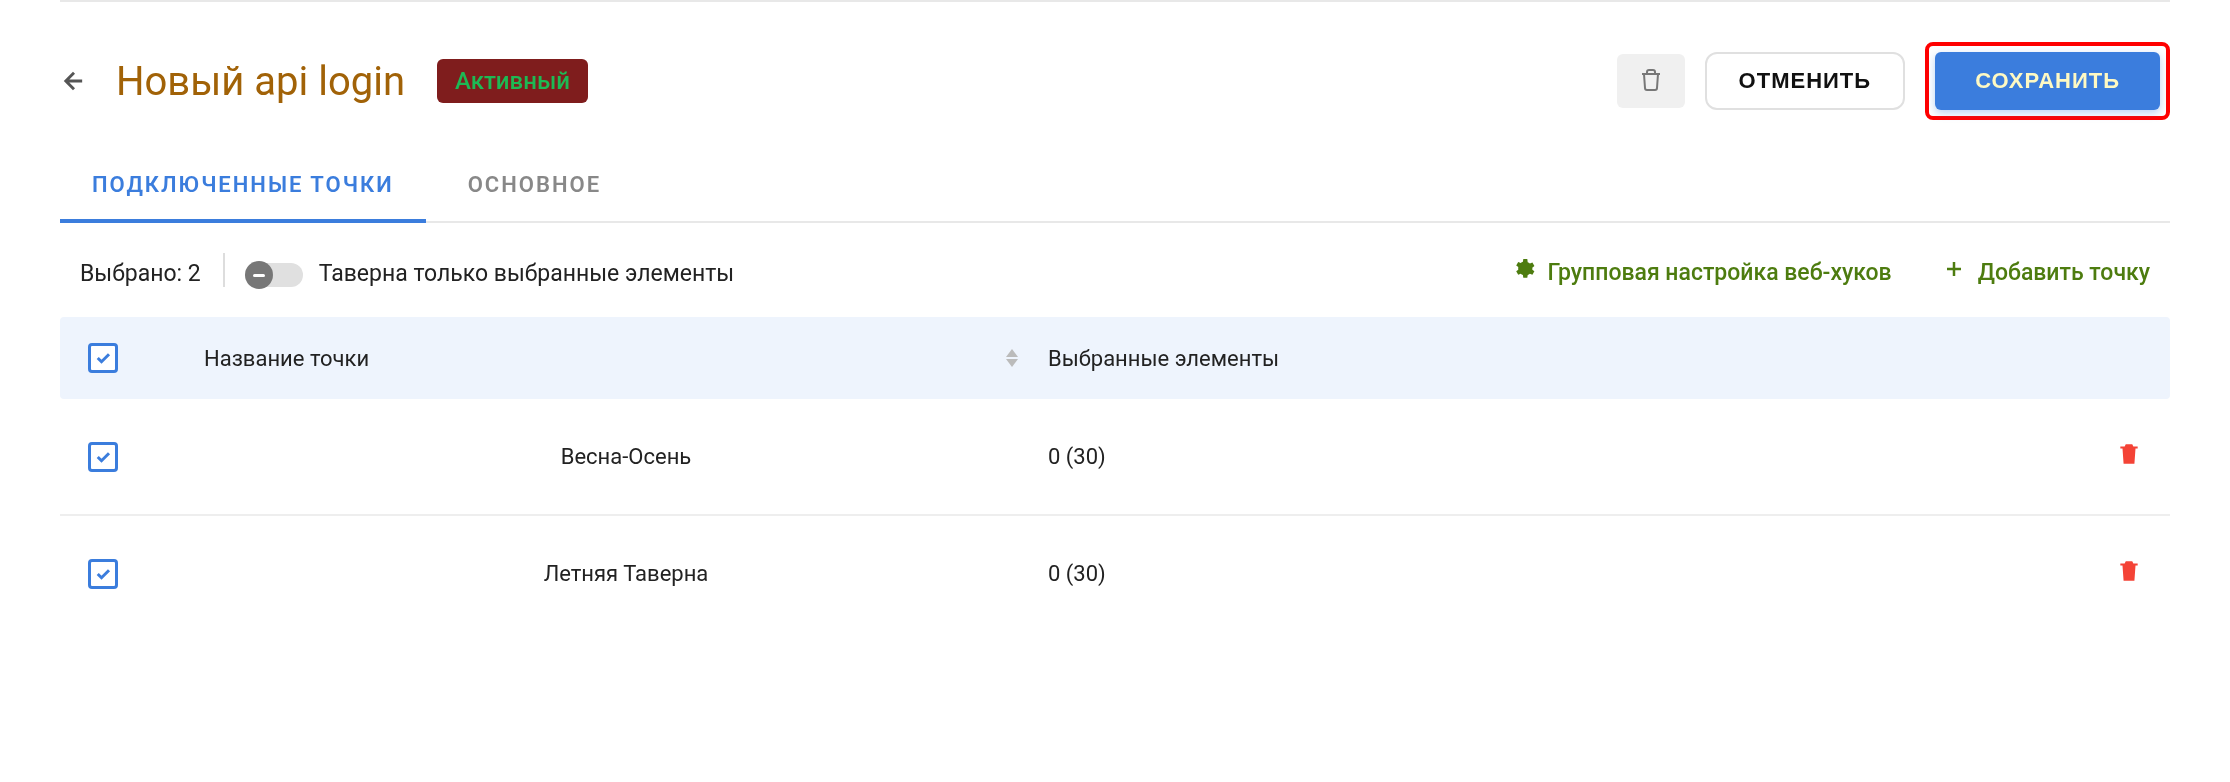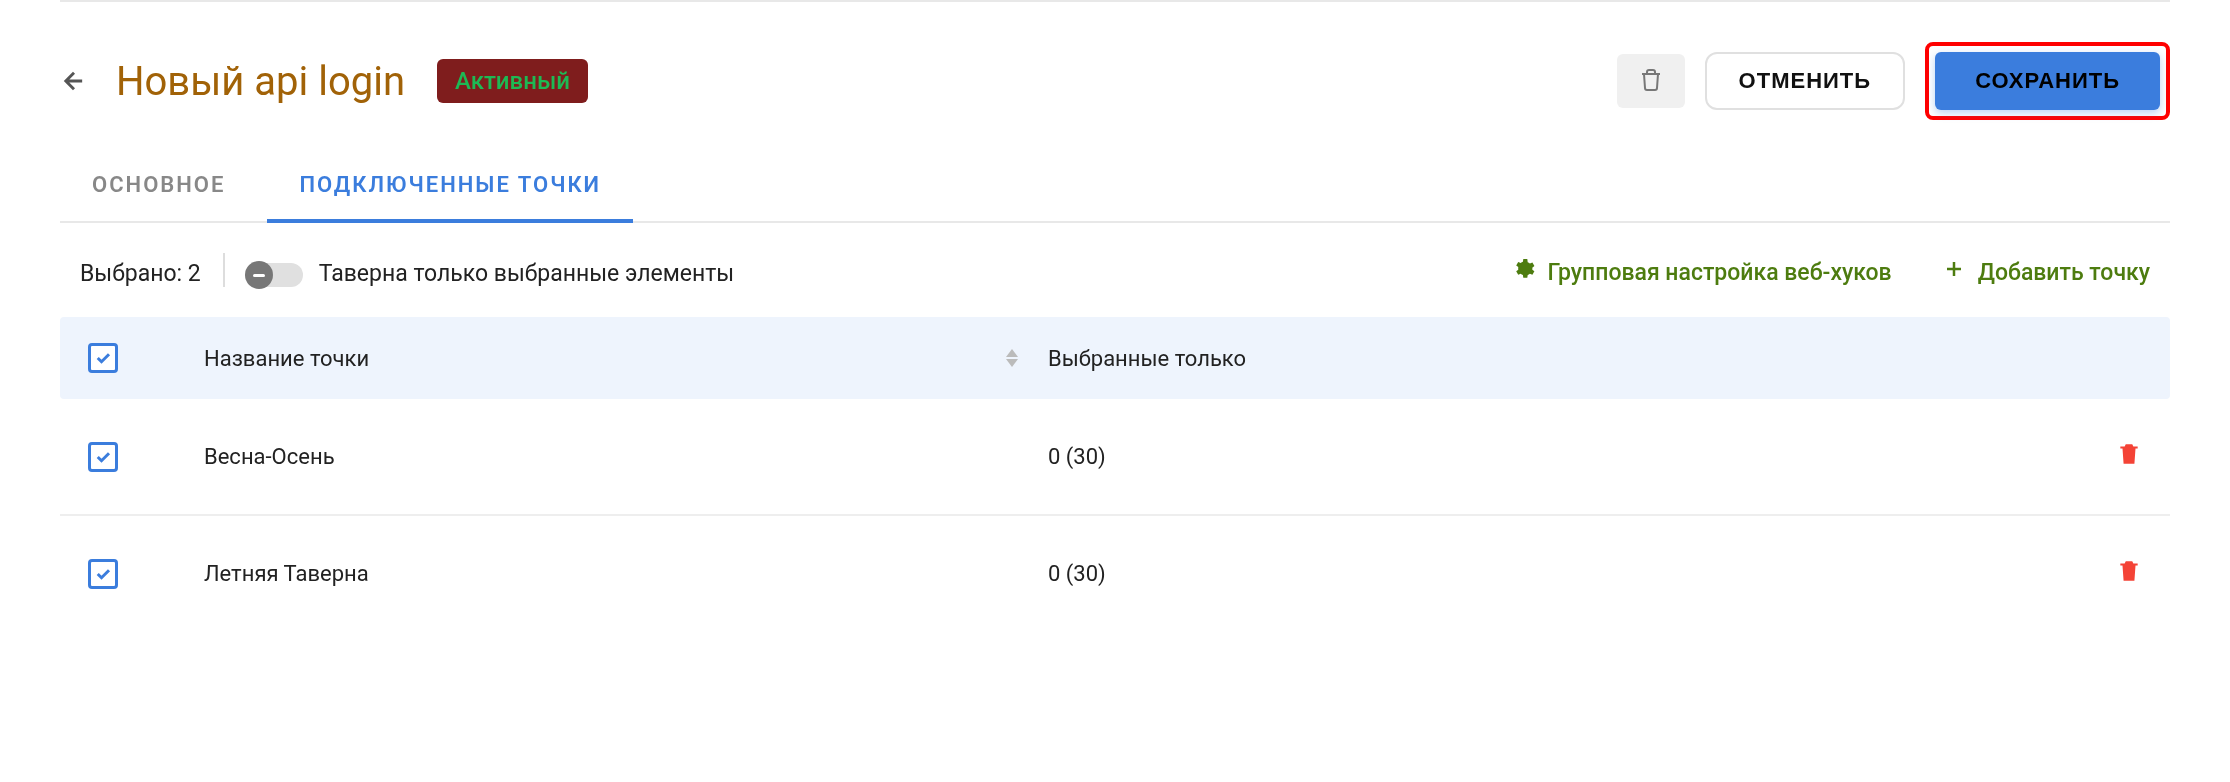--- a/index.html
+++ b/index.html
@@ -61,21 +61,21 @@
   border-radius: 12px;
   padding: 14px 32px;
   font-size: 22px;
   font-weight: 700;
   letter-spacing: 1px;
   color: #111;
   cursor: pointer;
 }
 .btn-save {
   background: #3b7ddd;
-  color: #000000;
+  color: #fef9c3;
   border: none;
   border-radius: 6px;
   padding: 16px 40px;
   font-size: 22px;
   font-weight: 700;
   letter-spacing: 1px;
   cursor: pointer;
   box-shadow: 0 3px 8px rgba(59,125,221,0.35);
 }
 .highlight-box {
@@ -184,20 +184,21 @@
   cursor: pointer;
   flex-shrink: 0;
 }
 .checkbox svg { display: block; }
 .col-name {
   flex: 0 0 930px;
   padding-left: 86px;
   display: flex;
   align-items: center;
   gap: 14px;
+  justify-content: center;
 }
 .sort-arrows {
   display: inline-flex;
   flex-direction: column;
   gap: 2px;
   color: #bbb;
   margin-left: auto;
   margin-right: 30px;
 }
 .col-events { flex: 1; }
@@ -237,22 +238,22 @@
         </span>
       </button>
       <button class="btn-cancel">ОТМЕНИТЬ</button>
       <div class="highlight-box">
         <button class="btn-save">СОХРАНИТЬ</button>
       </div>
     </div>
   </div>
 
   <div class="tabs">
+    <div class="tab active">ПОДКЛЮЧЕННЫЕ ТОЧКИ</div>
     <div class="tab">ОСНОВНОЕ</div>
-    <div class="tab active">ПОДКЛЮЧЕННЫЕ ТОЧКИ</div>
   </div>
 
   <div class="toolbar">
     <span class="selection-count">Выбрано: 2</span>
     <div class="vdiv"></div>
     <div class="toggle">
       <div class="toggle-track">
           <div class="toggle-thumb"></div>
         </div>
     </div>
@@ -288,21 +289,21 @@
       <span>Название точки</span>
       <span class="sort-arrows">
         <svg width="12" height="8" viewBox="0 0 12 8" fill="currentColor">
             <path d="M6 0l6 8H0z"></path>
           </svg>
         <svg width="12" height="8" viewBox="0 0 12 8" fill="currentColor">
             <path d="M6 8L0 0h12z"></path>
           </svg>
       </span>
     </div>
-    <div class="col-events">Выбранные только</div>
+    <div class="col-events">Выбранные элементы</div>
   </div>
 
   <div class="table-row">
     <div class="checkbox">
       <svg width="18" height="18" viewBox="0 0 24 24" fill="none" stroke="#3b7ddd" stroke-width="4">
           <path d="M5 12l5 5L20 7"></path>
         </svg>
     </div>
     <div class="col-name">Весна-Осень</div>
     <div class="col-events">0 (30)</div>

